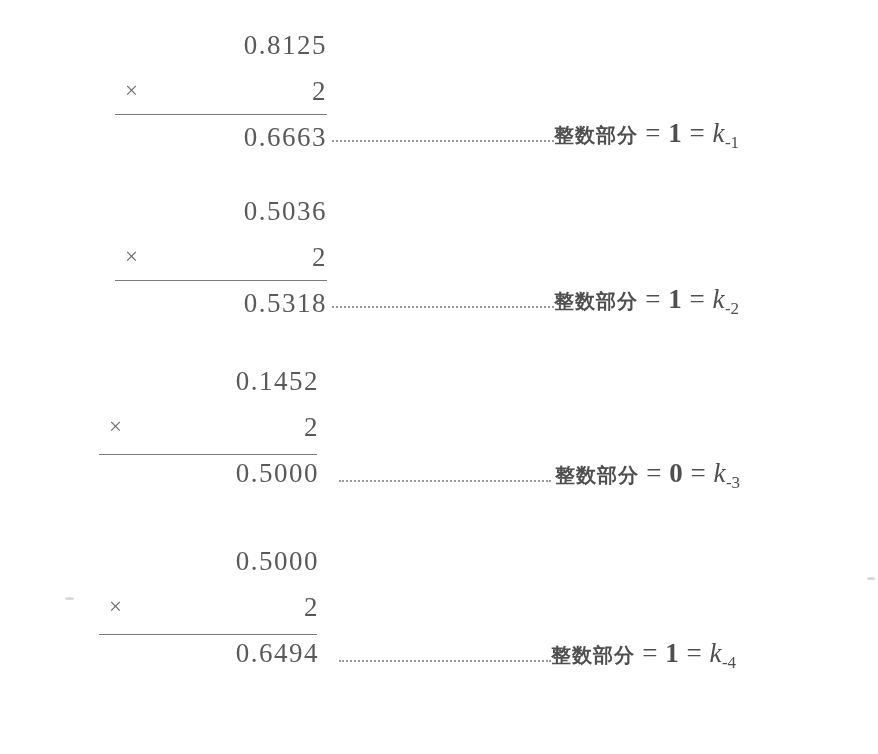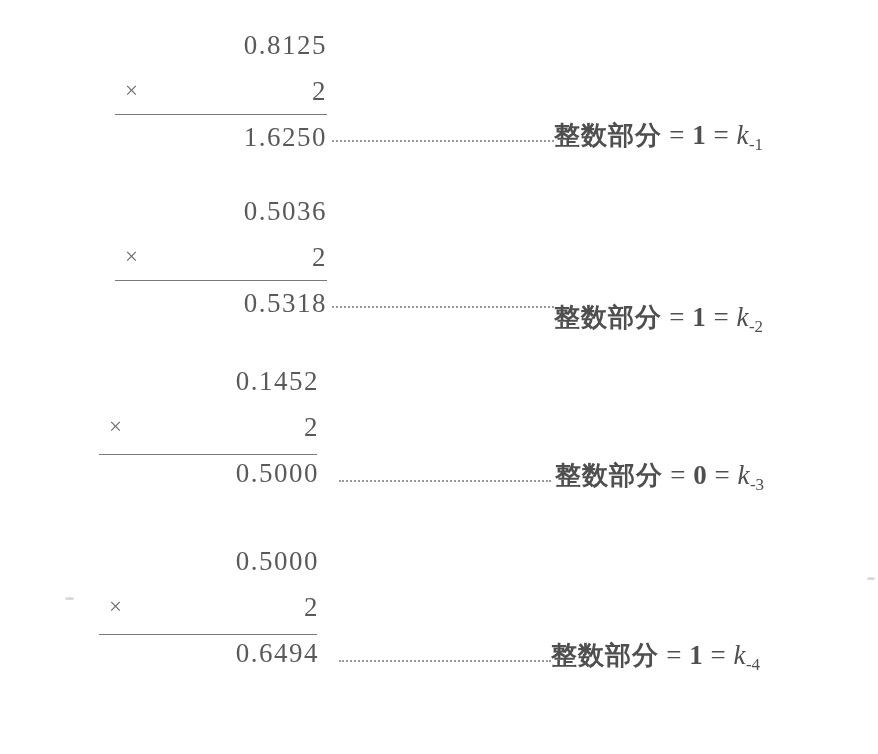--- a/index.html
+++ b/index.html
@@ -77,21 +77,21 @@
   .annot {
     position: absolute;
     font-size: 27px;
     color: #4f4f4f;
     white-space: nowrap;
     letter-spacing: 0.5px;
   }
   .annot .cjk {
     font-family: Liberation Mono, monospace;
     font-weight: 600;
-    font-size: 26px;
+    font-size: 20px;
     letter-spacing: 1px;
   }
   .annot .eq {
     font-family: "Liberation Serif", serif;
     font-size: 27px;
   }
   .annot .bit {
     font-family: "Liberation Serif", serif;
     font-weight: bold;
     font-size: 27px;
@@ -123,21 +123,21 @@
     <div class="calc">
       <div class="row">
         <span class="num">0.8125</span>
       </div>
       <div class="row">
         <span class="op">×</span>
         <span class="num">2</span>
       </div>
       <div class="rule" style="top:92px;"></div>
       <div class="row">
-        <span class="num">1.6250</span>
+        <span class="num">0.6663</span>
       </div>
     </div>
     <div class="leader" style="left:285px; top:118px; width:222px;"></div>
     <div class="annot" style="left:507px; top:96px;">
       <span class="cjk">整数部分</span>
       <span class="eq">=</span>
       <span class="bit">1</span>
       <span class="eq">=</span>
       <span class="kvar">k</span><span class="sub">-1</span>
     </div>
@@ -151,21 +151,21 @@
       <div class="row">
         <span class="op">×</span>
         <span class="num">2</span>
       </div>
       <div class="rule" style="top:92px;"></div>
       <div class="row">
         <span class="num">0.5318</span>
       </div>
     </div>
     <div class="leader" style="left:285px; top:118px; width:222px;"></div>
-    <div class="annot" style="left:507px; top:112px;">
+    <div class="annot" style="left:507px; top:96px;">
       <span class="cjk">整数部分</span>
       <span class="eq">=</span>
       <span class="bit">1</span>
       <span class="eq">=</span>
       <span class="kvar">k</span><span class="sub">-2</span>
     </div>
   </div>
 
   <div class="block" style="top:358px;">
     <div class="calc" style="left:52px;">

